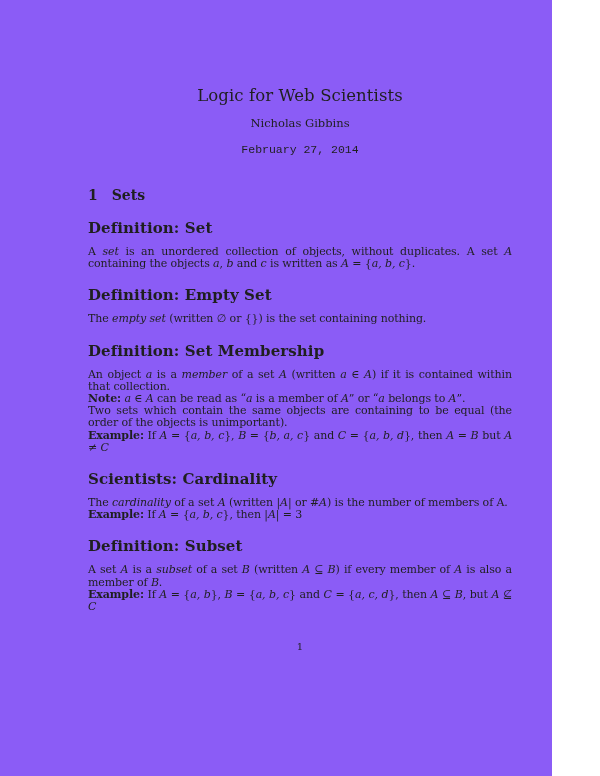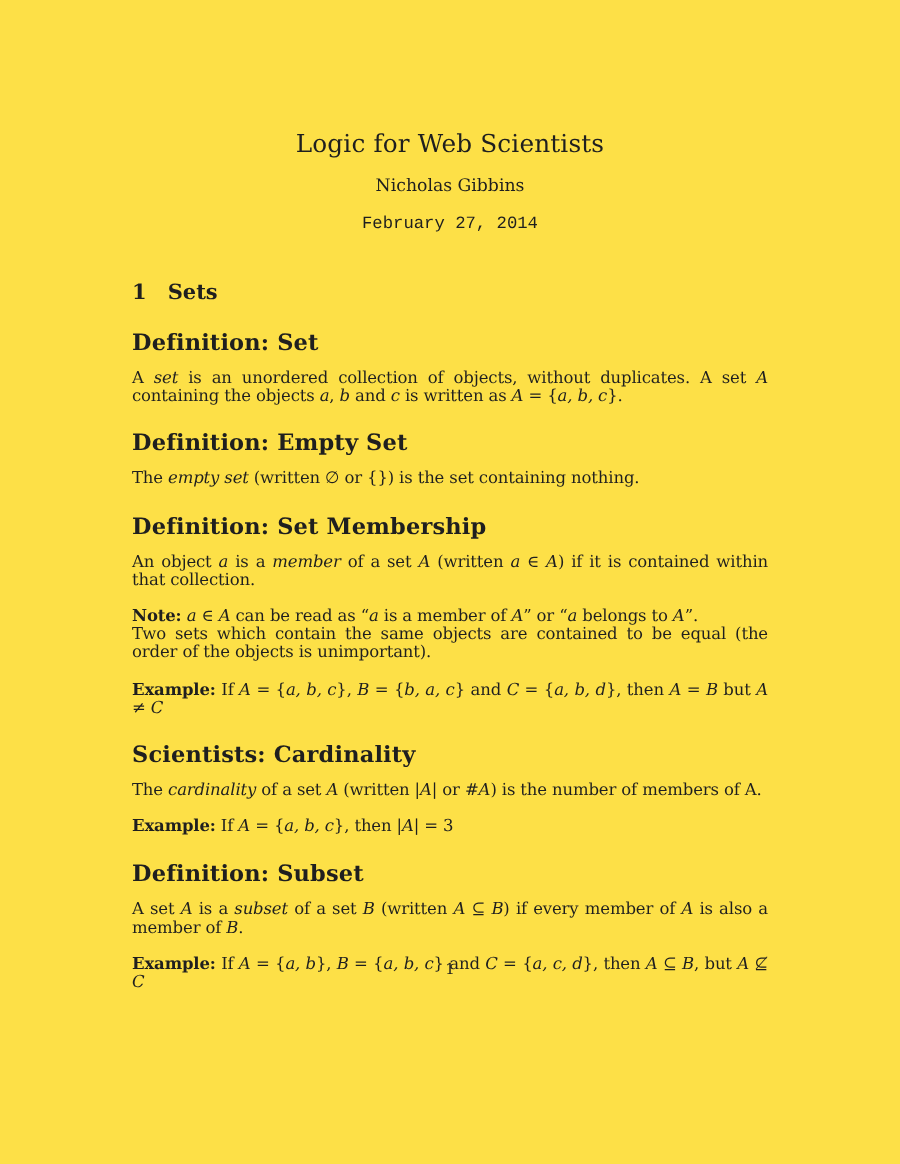--- a/index.html
+++ b/index.html
@@ -8,23 +8,23 @@
     width: 600px;
     height: 776px;
     font-family: "DejaVu Serif", serif;
     color: #1f1f1f;
     position: relative;
     overflow: hidden;
   }
   .page {
     position: absolute;
     top: 0; left: 0;
-    width: 600px;
+    width: 552px;
     height: 776px;
-    background: #fde047;
+    background: #8b5cf6;
   }
   .content {
     position: absolute;
     left: 88px;
     top: 0;
     width: 424px;
   }
   .doc-title {
     margin-top: 86px;
     text-align: center;
@@ -55,21 +55,21 @@
     font-size: 15px;
     font-weight: bold;
     letter-spacing: 0.1px;
   }
   .para {
     font-size: 11px;
     line-height: 12.2px;
     text-align: justify;
     letter-spacing: -0.1px;
   }
-  .para + .para { margin-top: 12px; }
+  .para + .para { }
   .run-n { font-style: normal; }
   .run-i { font-style: italic; }
   .run-b { font-weight: bold; }
   .run-m { font-style: italic; }
   .page-number {
     position: absolute;
     top: 641px;
     left: 0;
     width: 600px;
     text-align: center;
@@ -100,21 +100,21 @@
       <div class="para"><span class="run-n">The </span><span class="run-i">empty set</span><span class="run-n"> (written ∅ or {}) is the set containing nothing.</span></div>
     </div>
 
     <div>
       <div class="def-heading">Definition: Set Membership</div>
       <div class="para"><span class="run-n">An object </span><span class="run-m">a</span><span class="run-n"> is a </span><span class="run-i">member</span><span class="run-n"> of a set </span><span class="run-m">A</span><span class="run-n"> (written </span><span class="run-m">a</span><span class="run-n"> ∈ </span><span class="run-m">A</span><span class="run-n">) if it is contained within that collection.</span></div>
       <div class="para"><span class="run-b">Note:</span><span class="run-n"> </span><span class="run-m">a</span><span class="run-n"> ∈ </span><span class="run-m">A</span><span class="run-n"> can be read as “</span><span class="run-m">a</span><span class="run-n"> is a member of </span><span class="run-m">A</span><span class="run-n">” or “</span><span class="run-m">a</span><span class="run-n"> belongs to </span><span class="run-m">A</span><span class="run-n">”.</span></div>
     </div>
 
     <div>
-      <div class="para"><span class="run-n">Two sets which contain the same objects are contained to be equal (the order of the objects is unimportant).</span></div>
+      <div class="para"><span class="run-n">Two sets which contain the same objects are containing to be equal (the order of the objects is unimportant).</span></div>
       <div class="para"><span class="run-b">Example:</span><span class="run-n"> If </span><span class="run-m">A</span><span class="run-n"> = {</span><span class="run-m">a, b, c</span><span class="run-n">}, </span><span class="run-m">B</span><span class="run-n"> = {</span><span class="run-m">b, a, c</span><span class="run-n">} and </span><span class="run-m">C</span><span class="run-n"> = {</span><span class="run-m">a, b, d</span><span class="run-n">}, then </span><span class="run-m">A</span><span class="run-n"> = </span><span class="run-m">B</span><span class="run-n"> but </span><span class="run-m">A</span><span class="run-n"> ≠ </span><span class="run-m">C</span></div>
     </div>
 
     <div>
       <div class="def-heading">Scientists: Cardinality</div>
       <div class="para"><span class="run-n">The </span><span class="run-i">cardinality</span><span class="run-n"> of a set </span><span class="run-m">A</span><span class="run-n"> (written |</span><span class="run-m">A</span><span class="run-n">| or #</span><span class="run-m">A</span><span class="run-n">) is the number of members of A.</span></div>
       <div class="para"><span class="run-b">Example:</span><span class="run-n"> If </span><span class="run-m">A</span><span class="run-n"> = {</span><span class="run-m">a, b, c</span><span class="run-n">}, then |</span><span class="run-m">A</span><span class="run-n">| = 3</span></div>
     </div>
 
     <div>

